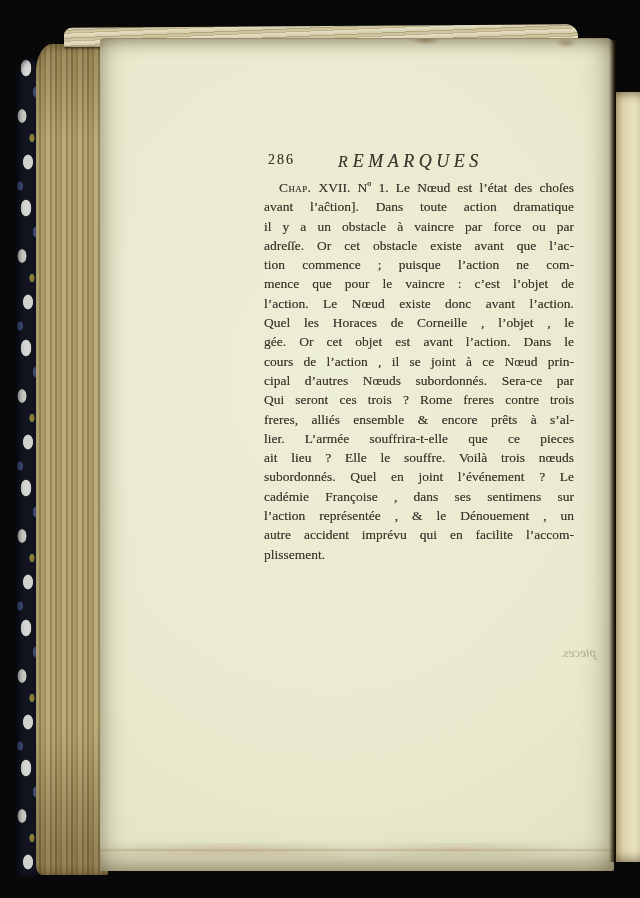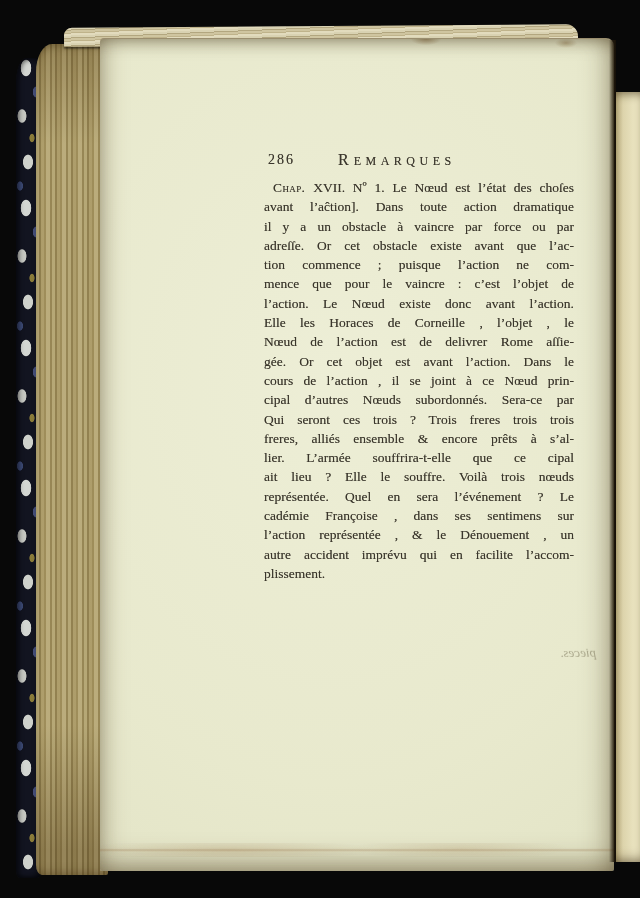--- a/index.html
+++ b/index.html
@@ -89,32 +89,32 @@
     text-shadow:0 0 .5px rgba(58,54,44,.55);
   }
   .header-line{
     position:relative;height:20px;margin-bottom:7px;
     font-size:14px;
   }
   .page-number{position:absolute;left:4px;top:1px;letter-spacing:2px;}
   .running-title{
     position:absolute;left:74px;top:0;
     display:inline-block;
-    font-size:12px;letter-spacing:4.5px;
+    font-style:italic;font-size:18px;letter-spacing:4.5px;
   }
   .running-title::first-letter{font-size:16px;letter-spacing:5px;}
   .lines{font-size:13.5px;line-height:19.3px;}
   .line{
     text-align:justify;text-align-last:justify;
     height:19.3px;overflow:visible;
   }
   .line.ind{padding-left:9px;}
   .line.noj{text-align:right;text-align-last:left;}
   .s-i{}
-  .s-sc{font-variant:small-caps;letter-spacing:.4px;}
+  .s-sc{font-variant:small-caps;letter-spacing:.4px;margin-left:6px;}
   
   .ghost{
     position:absolute;left:436px;top:606px;width:60px;
     transform:scaleX(-1) rotate(.6deg);
     font-style:italic;font-size:13px;
     color:rgba(105,98,72,.48);
     filter:blur(.6px);
   }
 </style>
 </head>
@@ -133,30 +133,29 @@
       <span class="running-title">REMARQUES</span>
     </div>
     <div class="lines">
         <div class="line ind"><span class="s-sc">Chap.</span><span class="s-r"> XVII. Nº 1. </span><span class="s-i">Le Nœud est l’état des choſes</span></div>
         <div class="line"><span class="s-i">avant l’aĉtion]. </span><span class="s-r">Dans toute action dramatique</span></div>
         <div class="line"><span class="s-r">il y a un obstacle à vaincre par force ou par</span></div>
         <div class="line"><span class="s-r">adreſſe. Or cet obstacle existe avant que l’ac-</span></div>
         <div class="line"><span class="s-r">tion commence ; puisque l’action ne com-</span></div>
         <div class="line"><span class="s-r">mence que pour le vaincre : c’est l’objet de</span></div>
         <div class="line"><span class="s-r">l’action. Le Nœud existe donc avant l’action.</span></div>
-        <div class="line"><span class="s-r">Elle les Horaces de Corneille , l’objet , le</span></div>
-        <div class="line"><span class="s-r">Nœud de l’action est de delivrer Rome aſſie-</span></div>
+        <div class="line"><span class="s-r">Quel les Horaces de Corneille , l’objet , le</span></div>
         <div class="line"><span class="s-r">gée. Or cet objet est avant l’action. Dans le</span></div>
         <div class="line"><span class="s-r">cours de l’action , il se joint à ce Nœud prin-</span></div>
         <div class="line"><span class="s-r">cipal d’autres Nœuds subordonnés. Sera-ce par</span></div>
-        <div class="line"><span class="s-r">Qui seront ces trois ? Trois freres trois trois</span></div>
+        <div class="line"><span class="s-r">Qui seront ces trois ? Rome freres contre trois</span></div>
         <div class="line"><span class="s-r">freres, alliés ensemble &amp; encore prêts à s’al-</span></div>
-        <div class="line"><span class="s-r">lier. L’armée souffrira-t-elle que ce cipal</span></div>
+        <div class="line"><span class="s-r">lier. L’armée souffrira-t-elle que ce pieces</span></div>
         <div class="line"><span class="s-r">ait lieu ? Elle le souffre. Voilà trois nœuds</span></div>
-        <div class="line"><span class="s-r">représentée. Quel en sera l’événement ? Le</span></div>
+        <div class="line"><span class="s-r">subordonnés. Quel en joint l’événement ? Le</span></div>
         <div class="line"><span class="s-r">cadémie Françoise , dans ses </span><span class="s-i">sentimens sur</span></div>
         <div class="line"><span class="s-i">l’action représentée , </span><span class="s-r">&amp; le Dénouement , </span><span class="s-i">un</span></div>
         <div class="line"><span class="s-i">autre accident imprévu qui en facilite l’accom-</span></div>
         <div class="line noj"><span class="s-i">plissement.</span></div>
       </div>
   </div>
 
   <span class="ghost">pieces.</span>
 </div>
 

